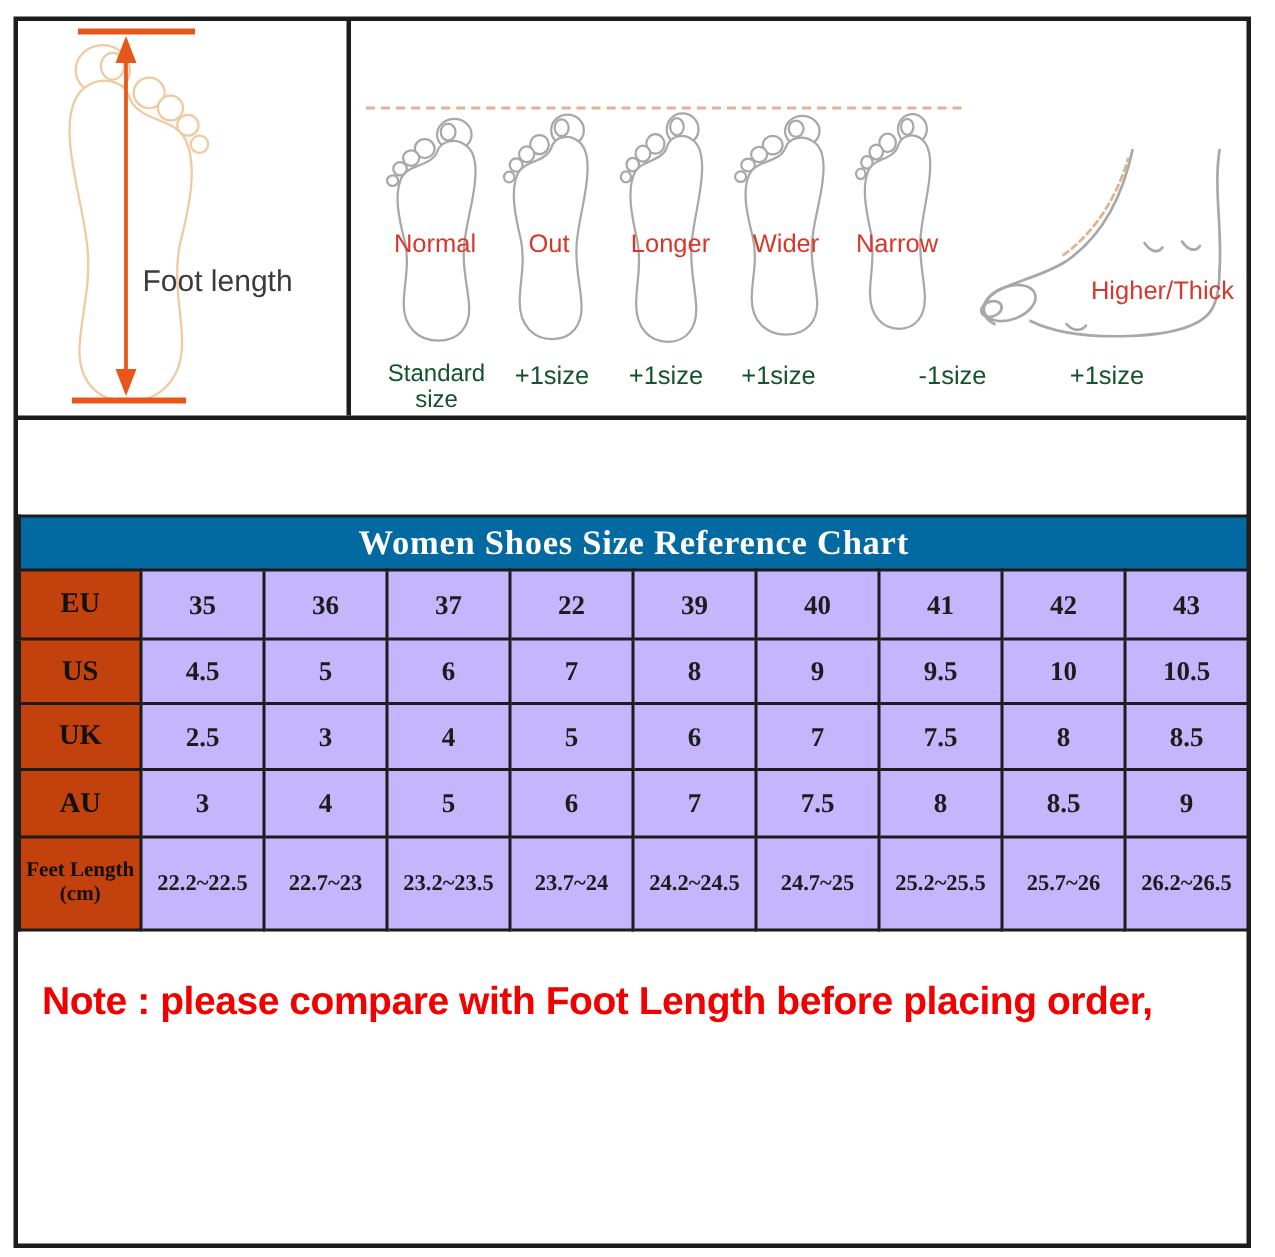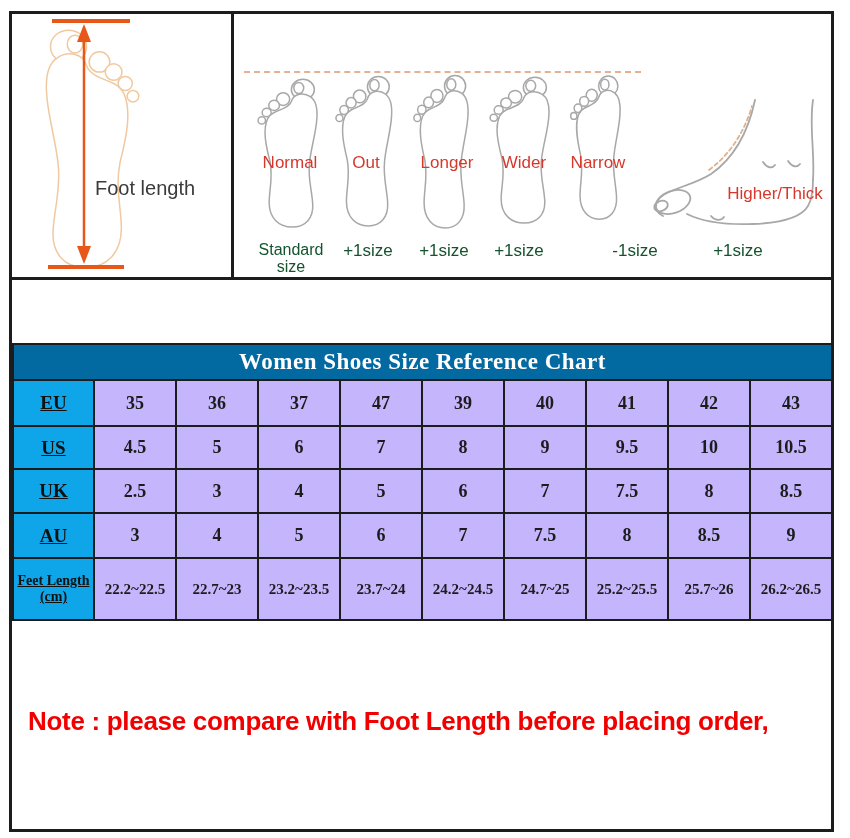--- a/index.html
+++ b/index.html
@@ -45,32 +45,32 @@
   .size-table{
     position:absolute;left:0;top:329px;width:819px;
     border-collapse:collapse;table-layout:fixed;
     font-family:"Liberation Serif",serif;
   }
   .size-table td,.size-table th{border:2px solid #1c1c1c;padding:0;text-align:center;vertical-align:middle;}
   .title-cell{
     height:34px;background:#0369a1;color:#ffffff;
     font-weight:bold;font-size:23px;letter-spacing:.5px;
   }
-  .row-header{background:#0ea5e9;color:#111;font-weight:bold;font-size:19px;text-decoration:underline;}
+  .row-header{background:#c2410c;color:#111;font-weight:bold;font-size:19px;}
   .val{background:#c4b5fd;color:#1c1c1c;font-weight:bold;font-size:18px;}
   .r-eu td,.r-eu th{height:44px;}
   .r-us td,.r-us th{height:41px;}
   .r-uk td,.r-uk th{height:42px;}
   .r-au td,.r-au th{height:43px;}
   .r-fl td,.r-fl th{height:60px;}
   .fl-header{font-size:14px;line-height:16px;font-weight:bold;}
   .r-fl .val{font-size:15px;}
   
   .note{
-    position:absolute;left:16px;top:690px;color:#f20000;
+    position:absolute;left:16px;top:636px;color:#f20000;
     font-weight:bold;font-size:26px;line-height:34px;letter-spacing:-0.3px;white-space:nowrap;
   }
 </style>
 </head>
 <body>
 
 <svg width="0" height="0" style="position:absolute">
   <defs>
     <g id="footprint" fill="#ffffff" stroke-width="1.5">
       <circle cx="33" cy="33" r="8" vector-effect="non-scaling-stroke"></circle>
@@ -166,21 +166,21 @@
     </colgroup>
     <tbody>
       <tr>
         <td class="title-cell" colspan="10">Women Shoes Size Reference Chart</td>
       </tr>
       <tr class="r-eu">
         <th class="row-header">EU</th>
         <td class="val">35</td>
         <td class="val">36</td>
         <td class="val">37</td>
-        <td class="val">47</td>
+        <td class="val">22</td>
         <td class="val">39</td>
         <td class="val">40</td>
         <td class="val">41</td>
         <td class="val">42</td>
         <td class="val">43</td>
       </tr>
       <tr class="r-us">
         <th class="row-header">US</th>
         <td class="val">4.5</td>
         <td class="val">5</td>

